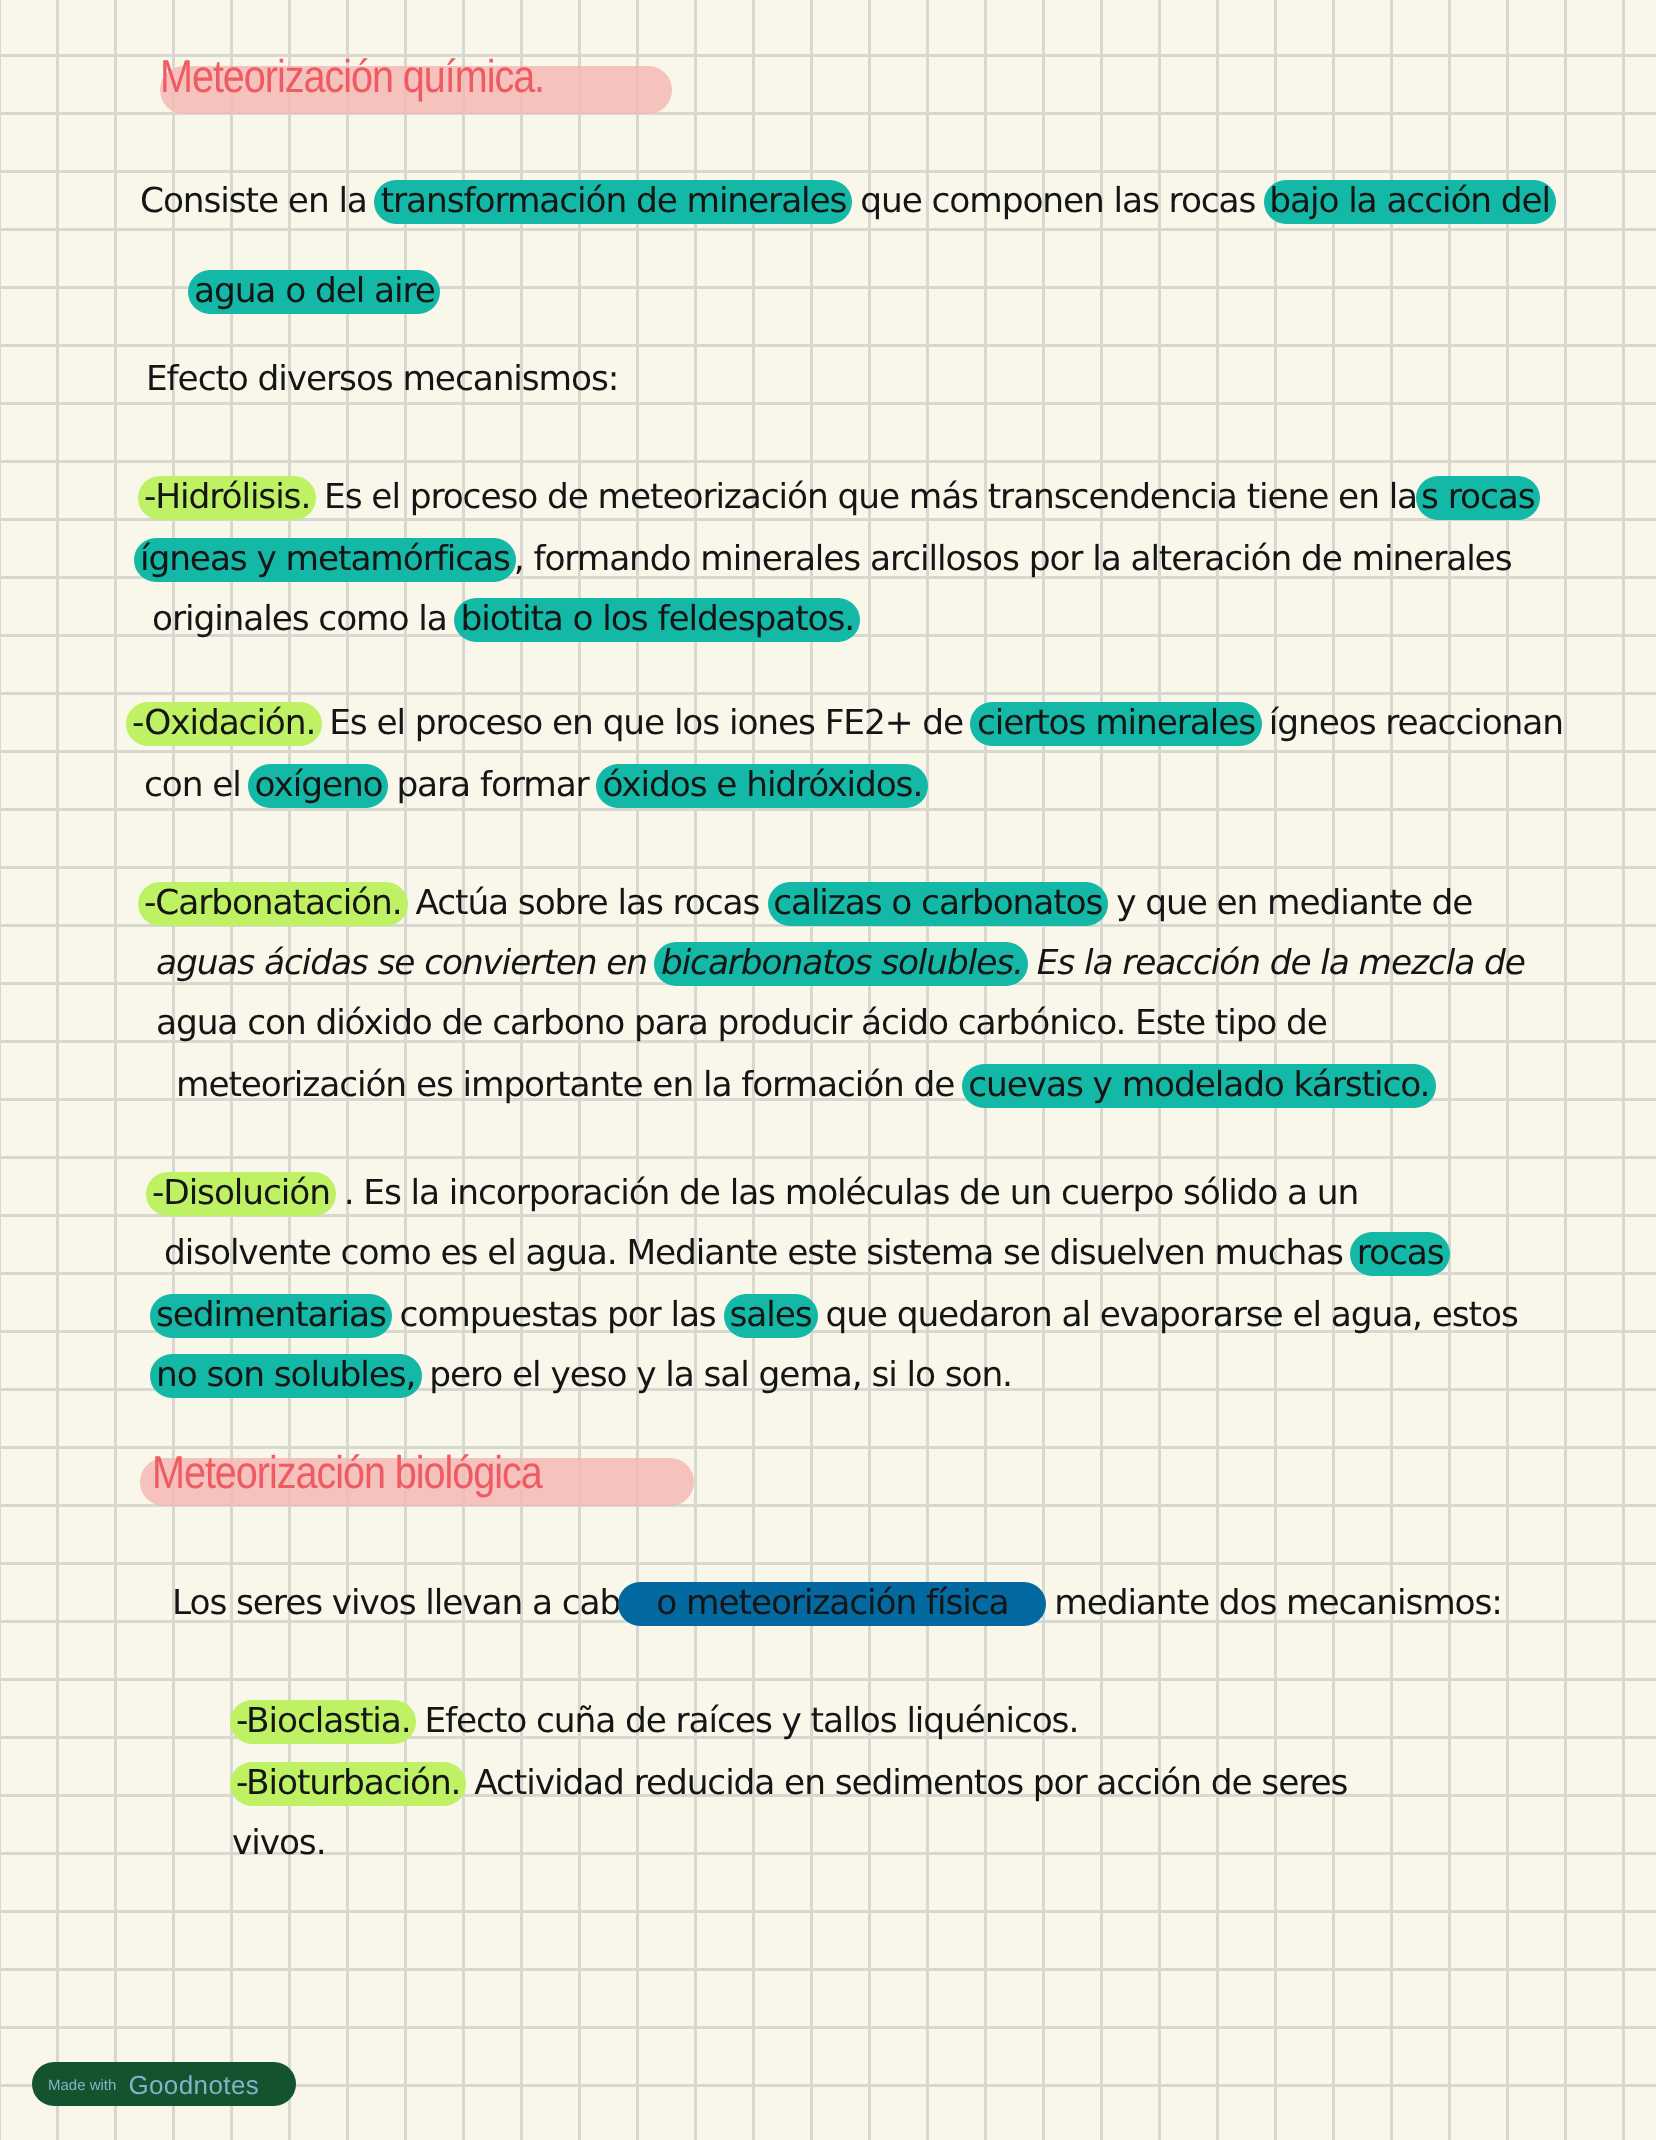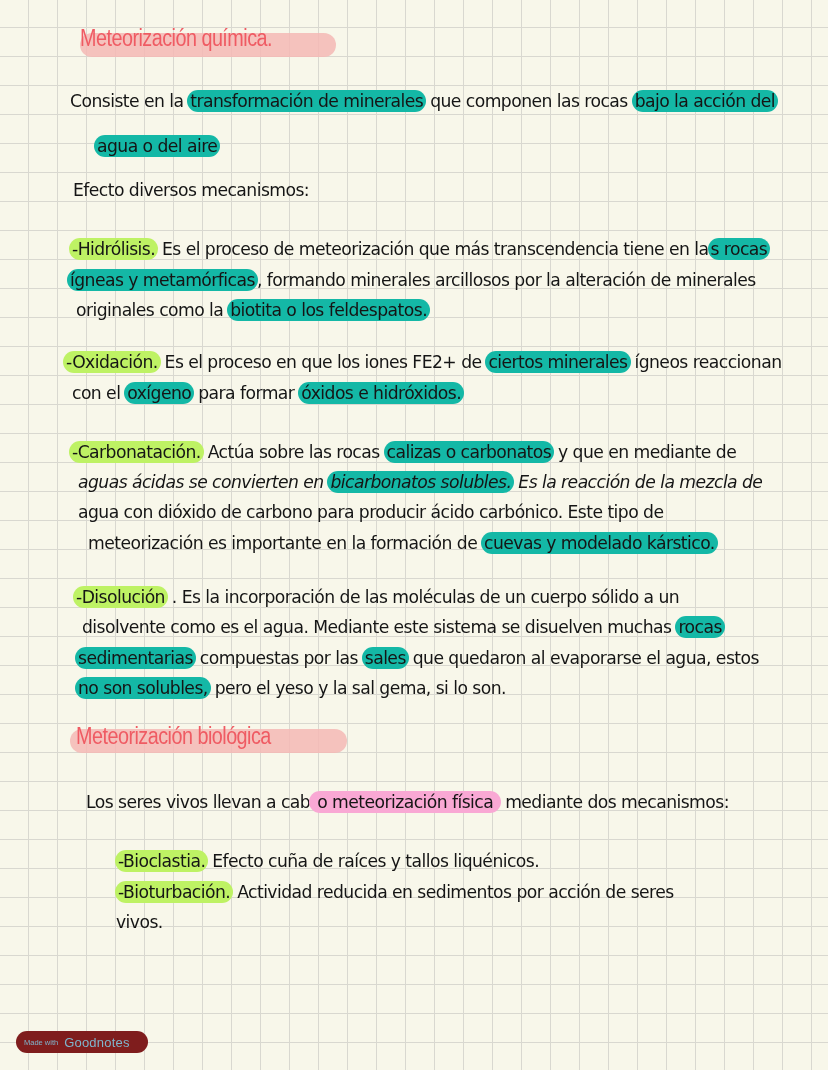--- a/index.html
+++ b/index.html
@@ -16,32 +16,32 @@
     }
     .line {
       position: absolute; white-space: nowrap;
       font-family: "DejaVu Sans", sans-serif;
       font-size: 17.2px; letter-spacing: -0.55px;
       line-height: 24px; color: #151515;
       transform-origin: left center;
     }
     .hl-c { background: #14b8a6; border-radius: 11px; padding: 1px 3px; margin: 0 -1px; }
     .hl-g { background: #bef264; border-radius: 11px; padding: 1px 3px; margin: 0 -1px; }
-    .hl-y { background: #f9a8d4; border-radius: 11px; padding: 1px 8px; margin: 0 -1px; }
+    .hl-y { background: #0369a1; border-radius: 11px; padding: 1px 19px; margin: 0 -1px; }
     .heading {
       position: absolute; font-family: "Liberation Sans Narrow", "Liberation Sans", sans-serif;
       font-size: 23px; color: #ef5b63; letter-spacing: -0.6px;
       white-space: nowrap; transform: scaleX(0.86); transform-origin: left center;
     }
     .heading-bar {
       position: absolute; background: #f4b9b5; border-radius: 12px; opacity: 0.85;
     }
     .badge {
       position: absolute; left: 16px; top: 1031px; width: 132px; height: 22px;
-      background: #7f1d1d; border-radius: 11px;
+      background: #14532d; border-radius: 11px;
       display: flex; align-items: center; padding-left: 8px; box-sizing: border-box;
       color: #7fb5cc;
     }
     .badge .small { font-size: 7.5px; margin-right: 6px; font-family: "Liberation Sans", sans-serif; }
     .badge .big { font-size: 13px; font-family: "Liberation Sans", sans-serif; letter-spacing: 0.2px; }
   </style>
 </head>
 <body>
 
 <div class="heading-bar" style="left:80px; top:33px; width:256px; height:24px;"></div>

